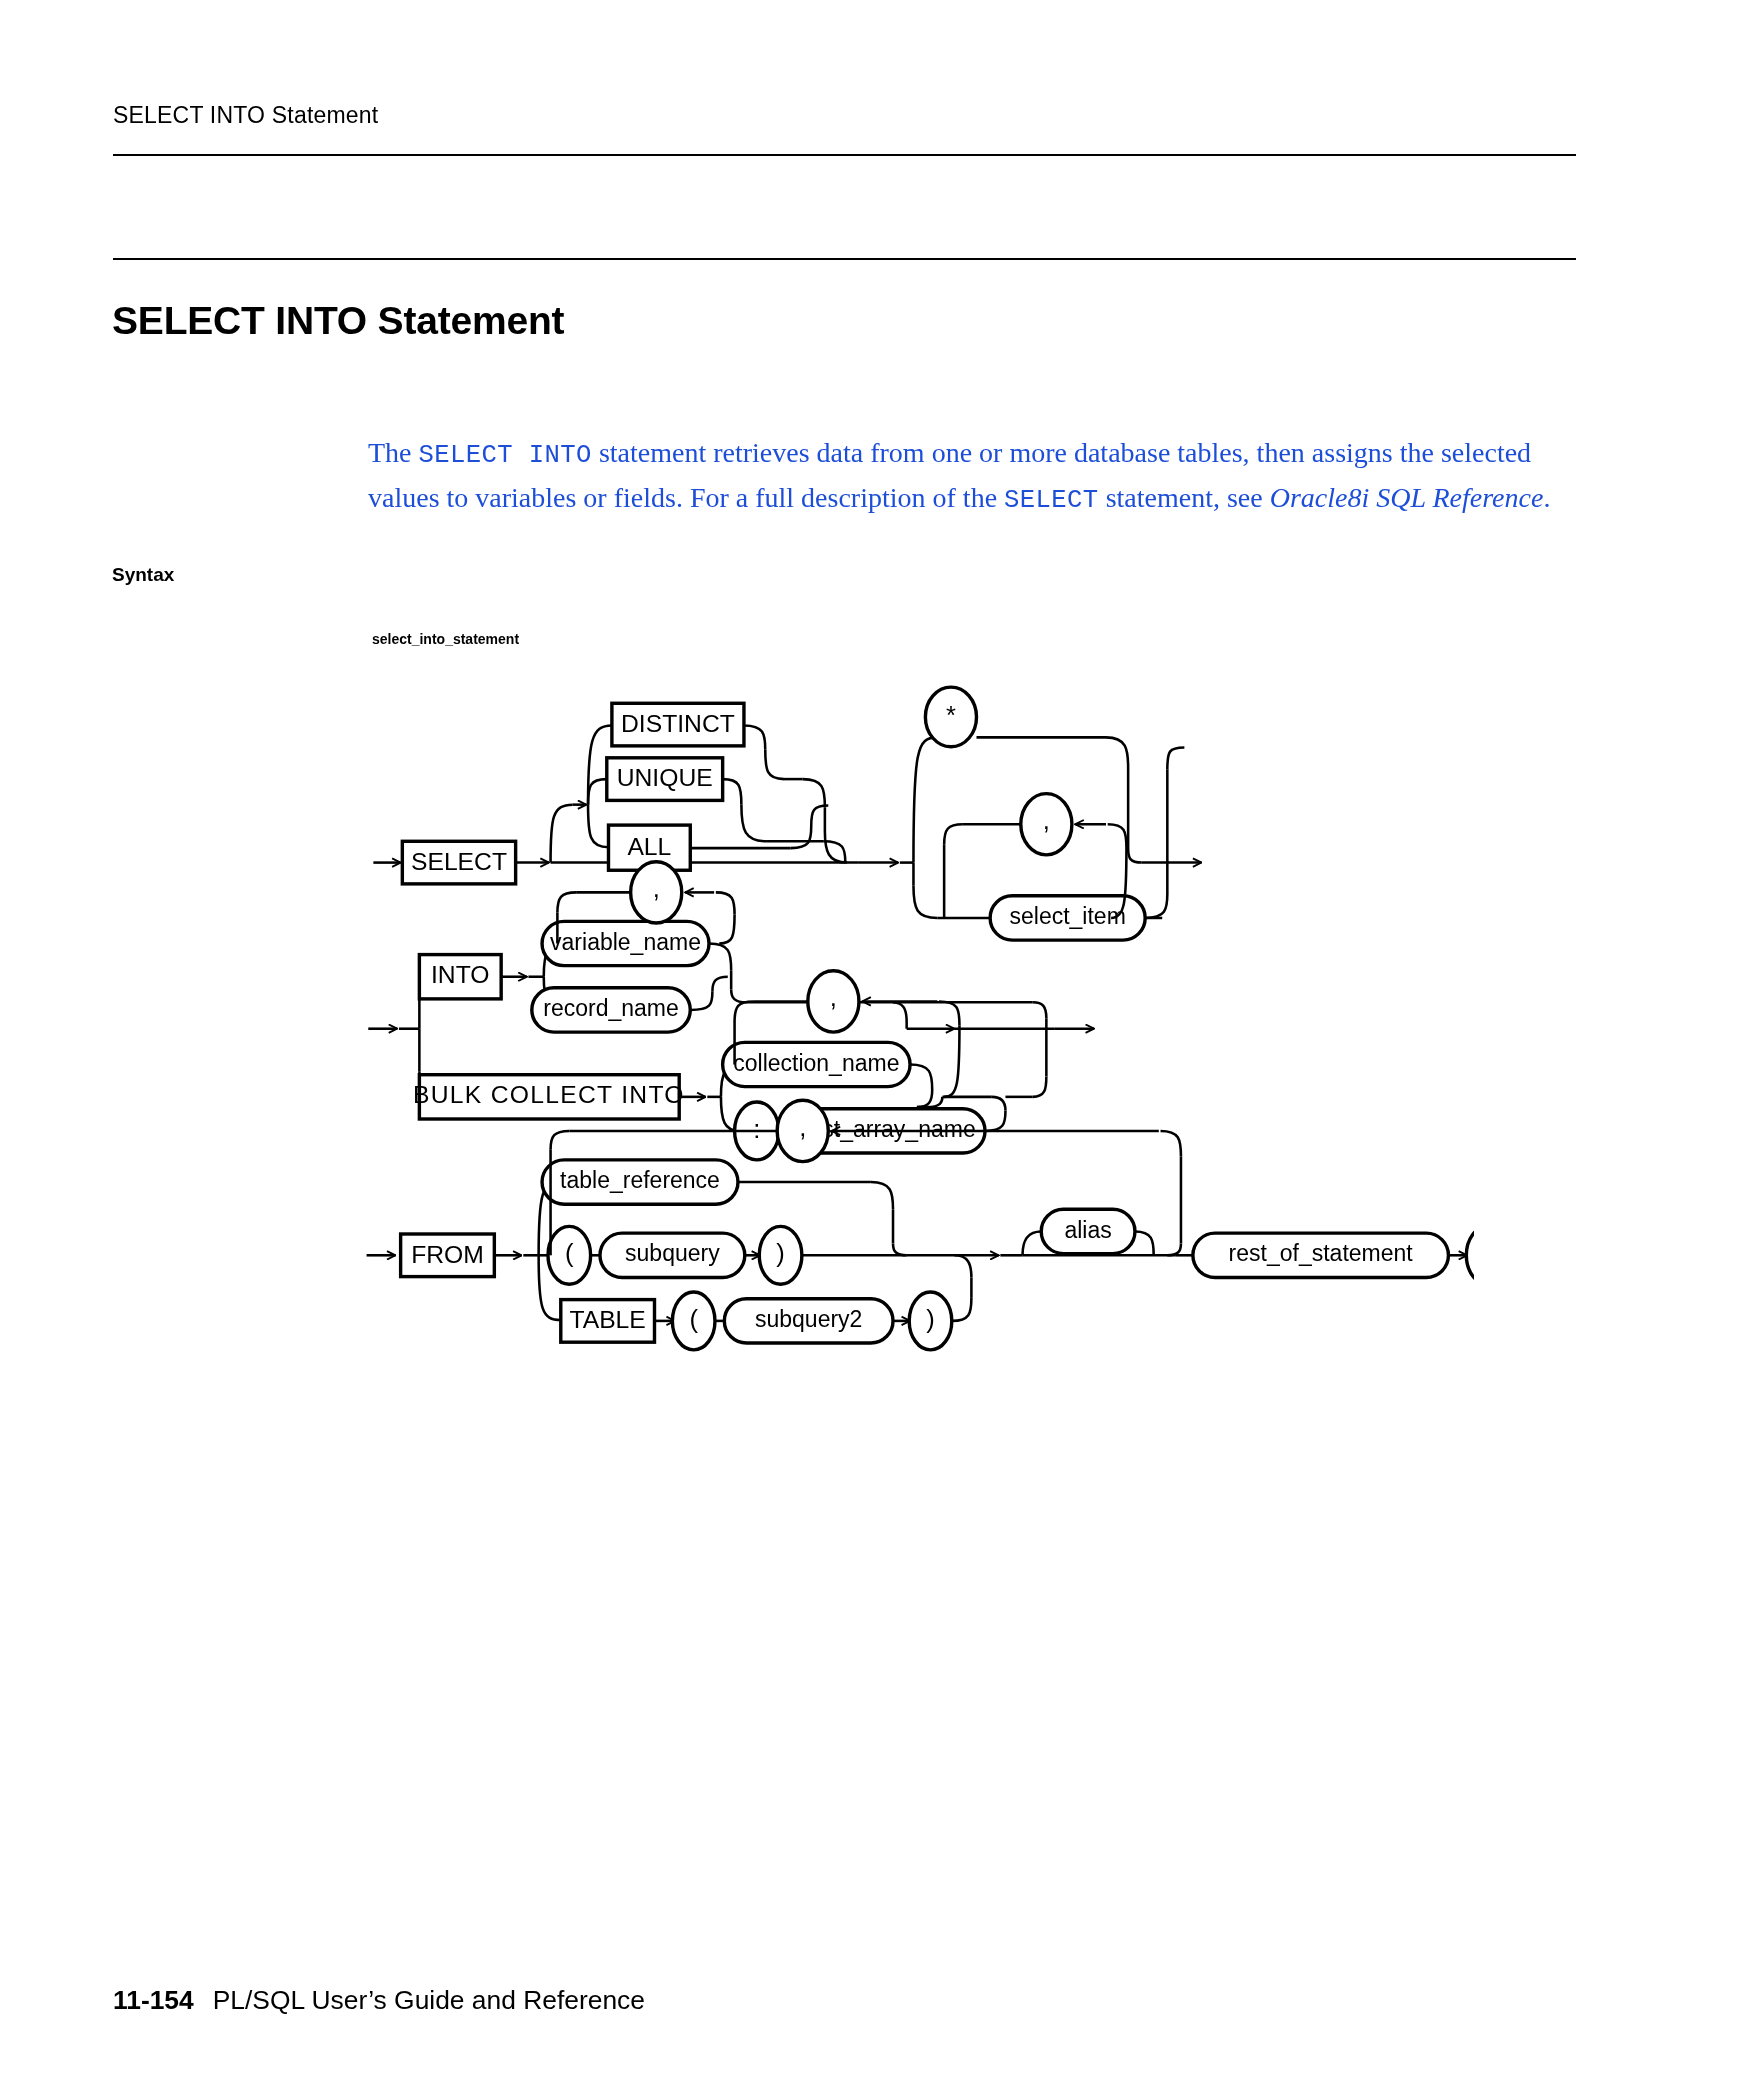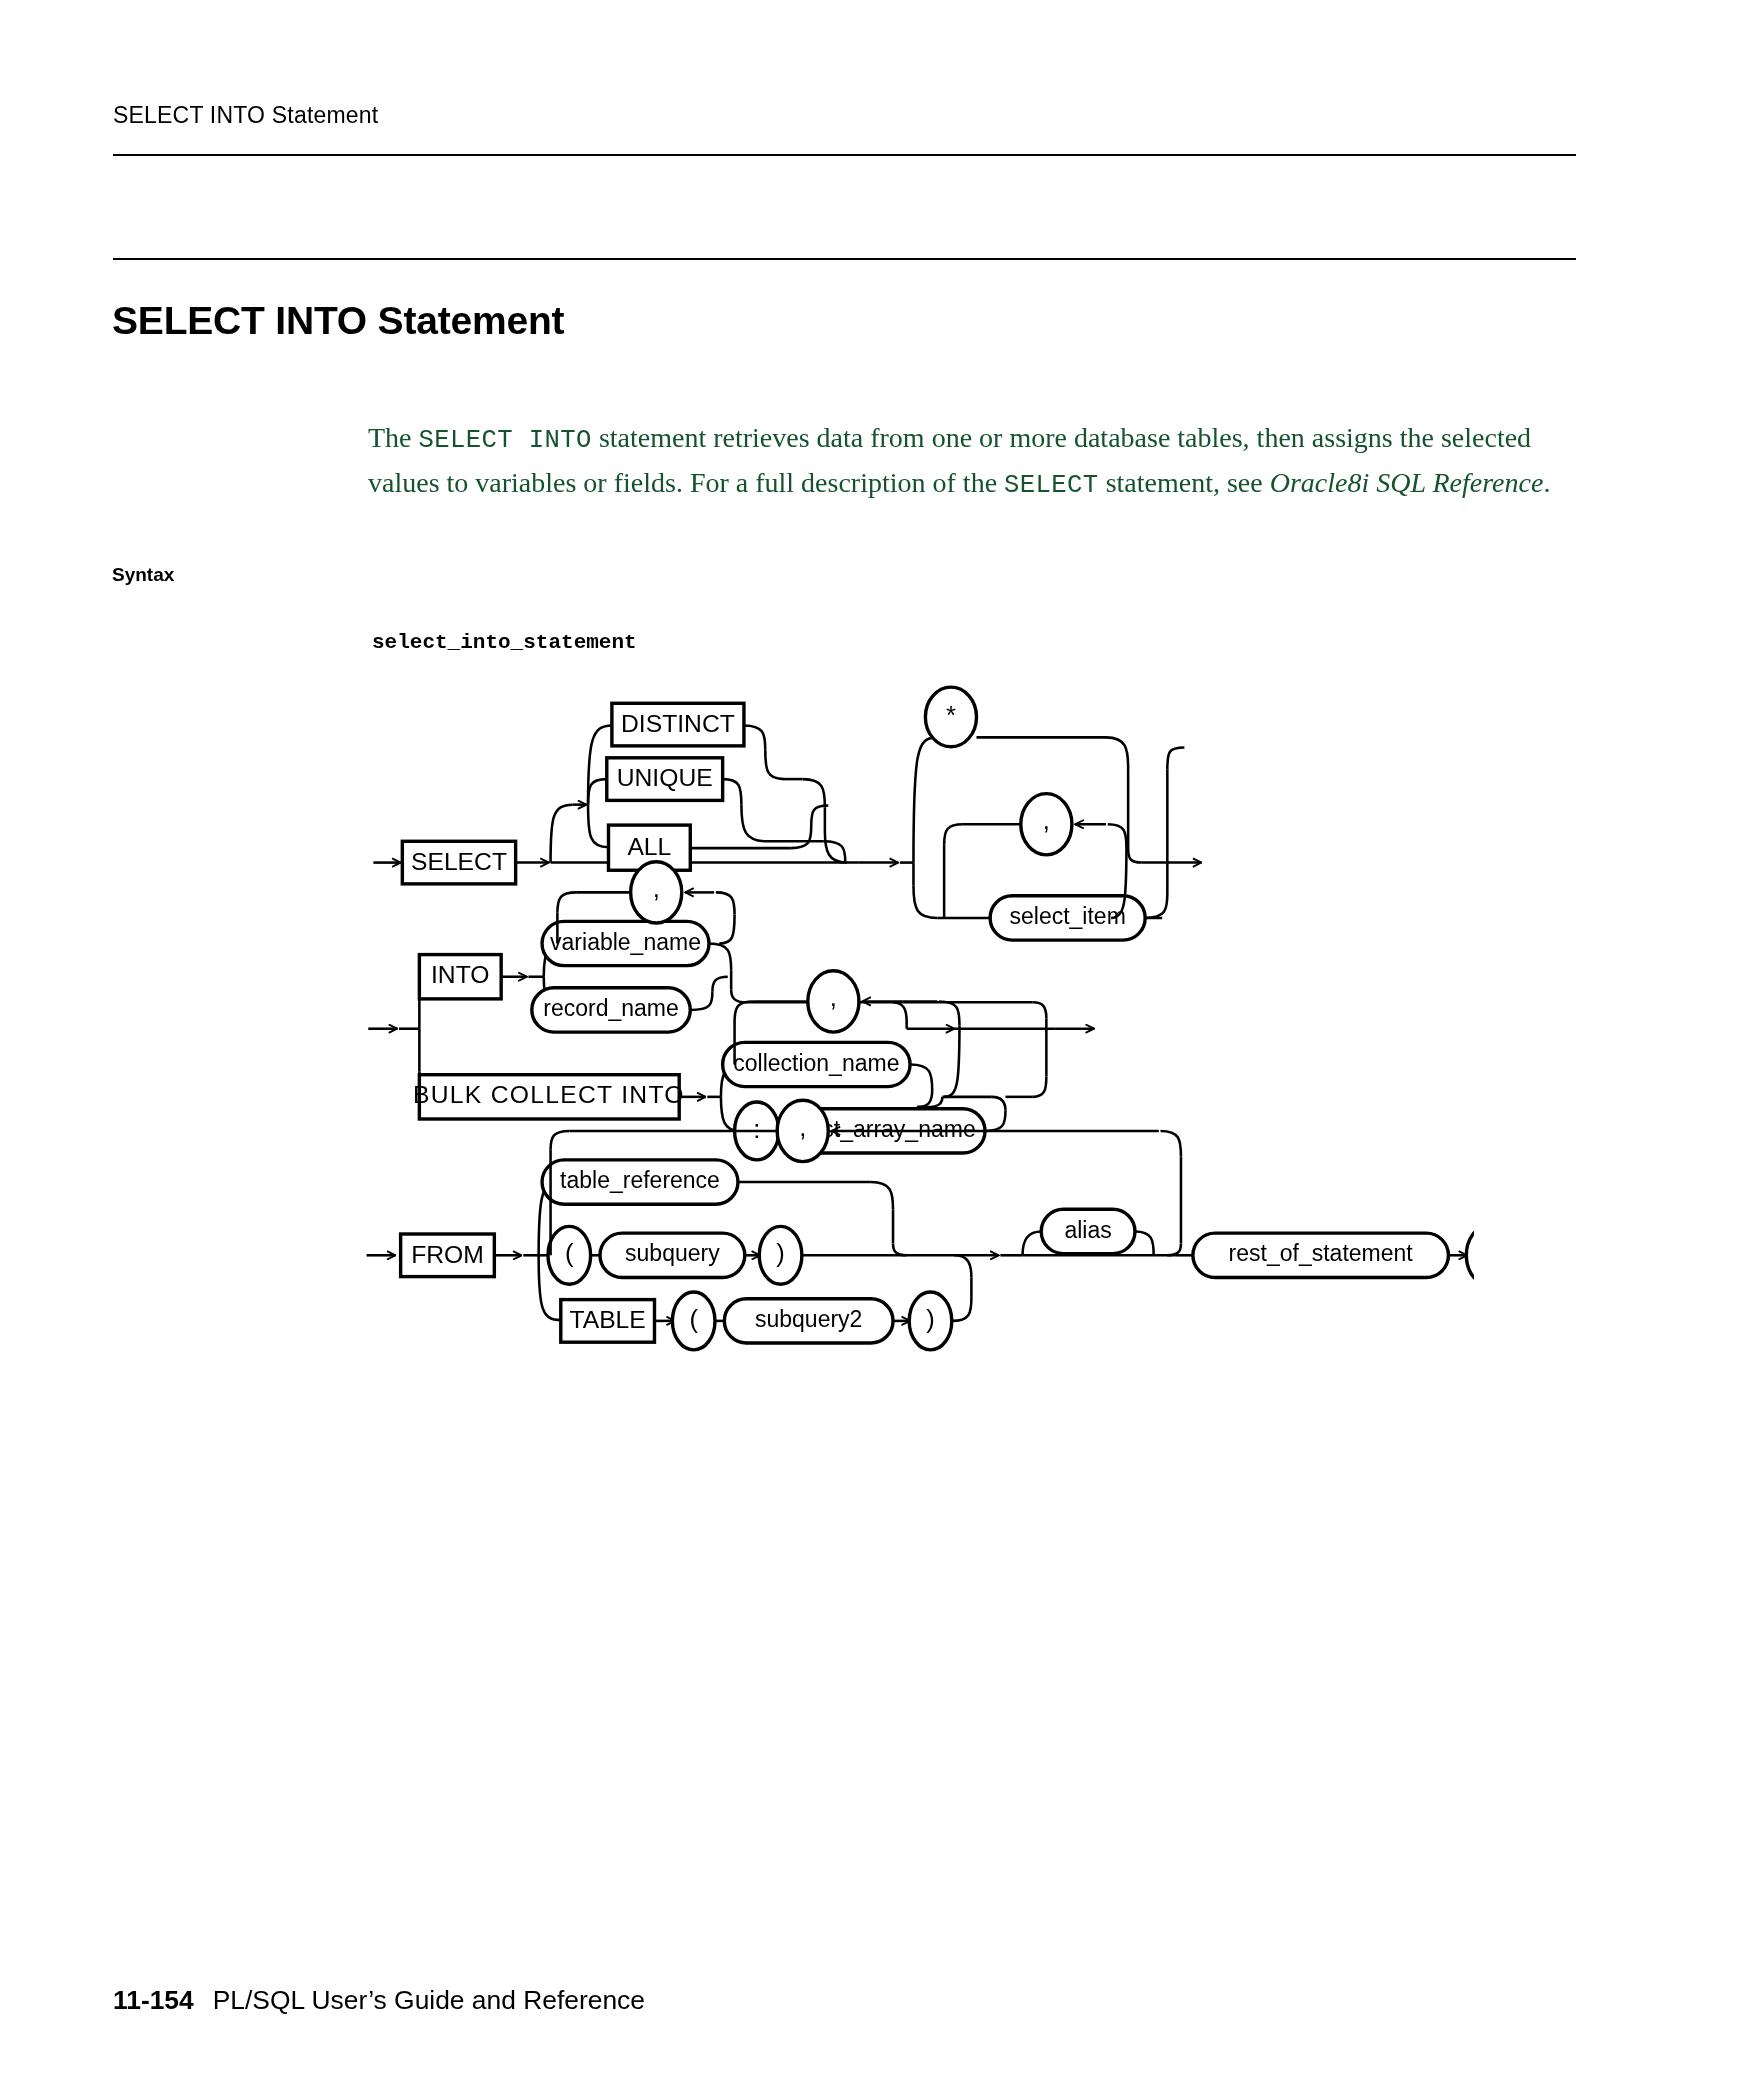--- a/index.html
+++ b/index.html
@@ -61,26 +61,26 @@
     font-weight: bold;
     font-size: 39px;
     letter-spacing: -0.2px;
     white-space: nowrap;
   }
 
   
   .body-para {
     position: absolute;
     left: 368px;
-    top: 389px;
+    top: 404px;
     width: 1210px;
     font-family: "Liberation Serif", serif;
     font-size: 28px;
     line-height: 42px;
-    color: #14532d;
+    color: #1d4ed8;
   }
   .body-para .mono {
     font-family: "Liberation Mono", monospace;
     font-size: 25.6px;
     letter-spacing: 0.4px;
   }
   .body-para .ital {
     font-style: italic;
   }
 
@@ -93,23 +93,23 @@
     font-weight: bold;
     font-size: 19px;
     white-space: nowrap;
   }
 
   
   .diagram-label {
     position: absolute;
     left: 372px;
     top: 631px;
-    font-family: Liberation Mono, monospace;
+    font-family: Liberation Sans, sans-serif;
     font-weight: bold;
-    font-size: 21px;
+    font-size: 14px;
     white-space: nowrap;
   }
   .syntax-diagram {
     position: absolute;
     left: 341px;
     top: 647px;
     width: 1133px;
     height: 852px;
   }
   .syntax-diagram svg {

